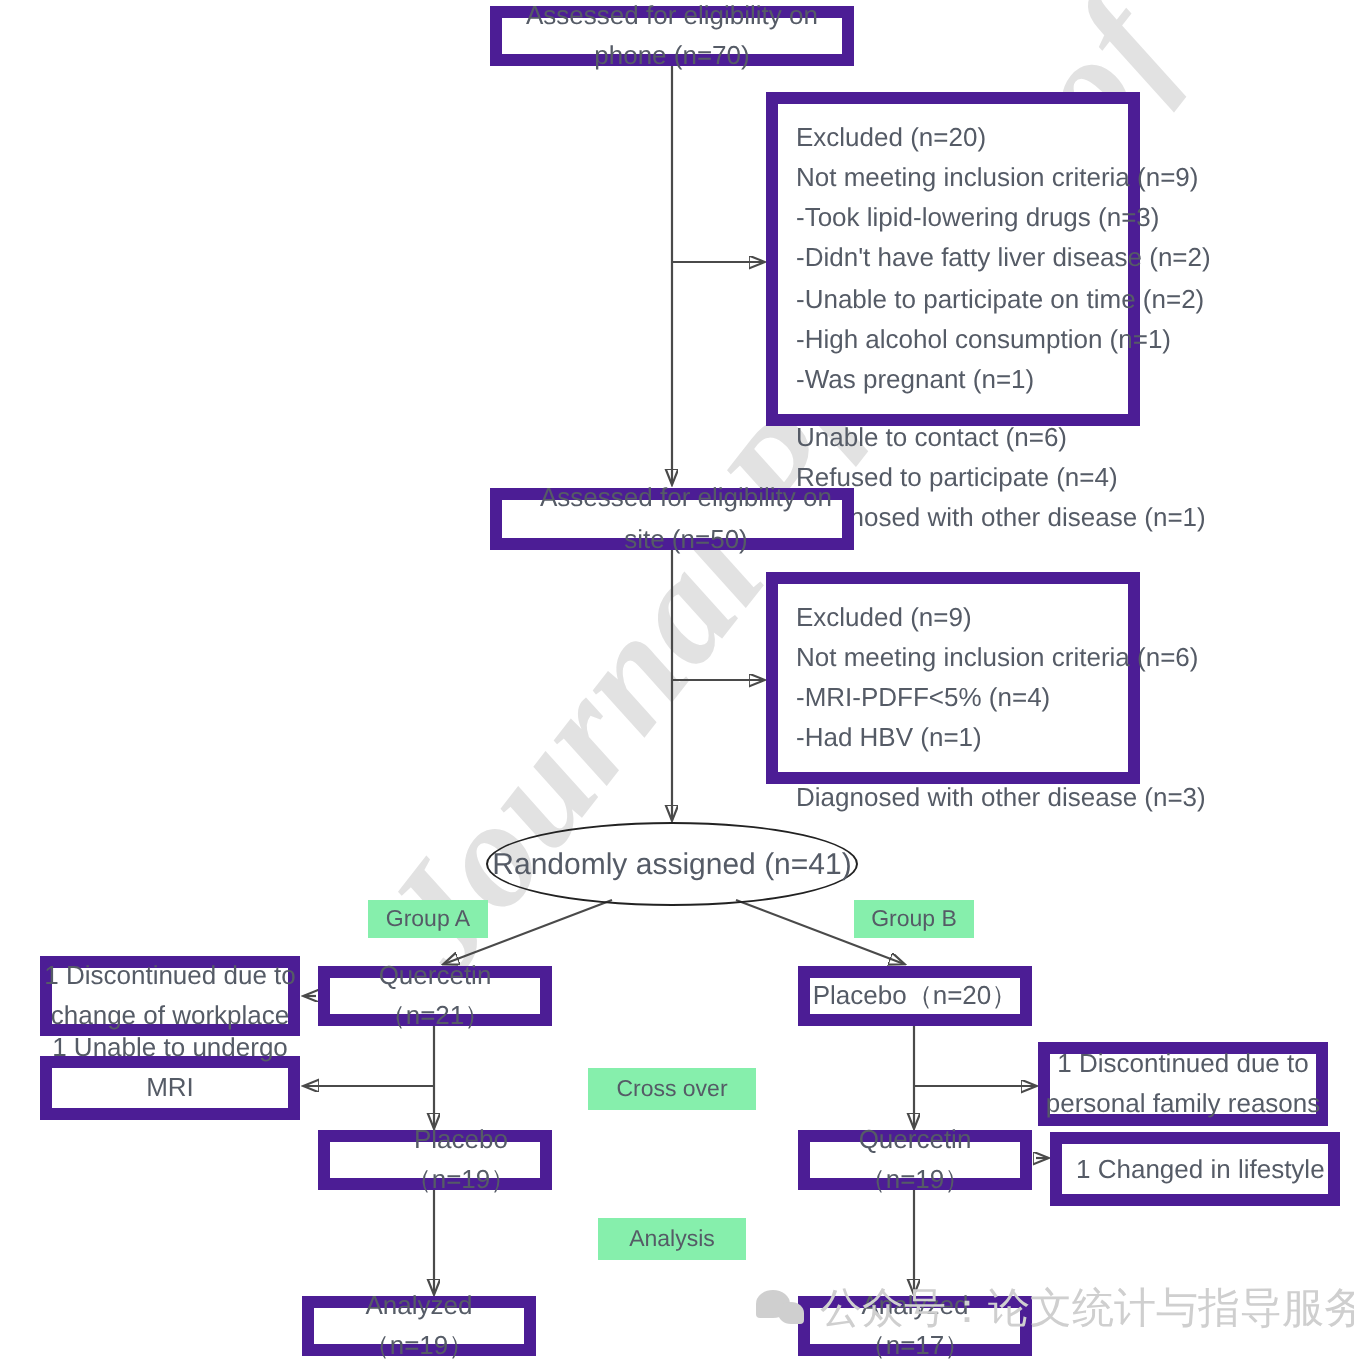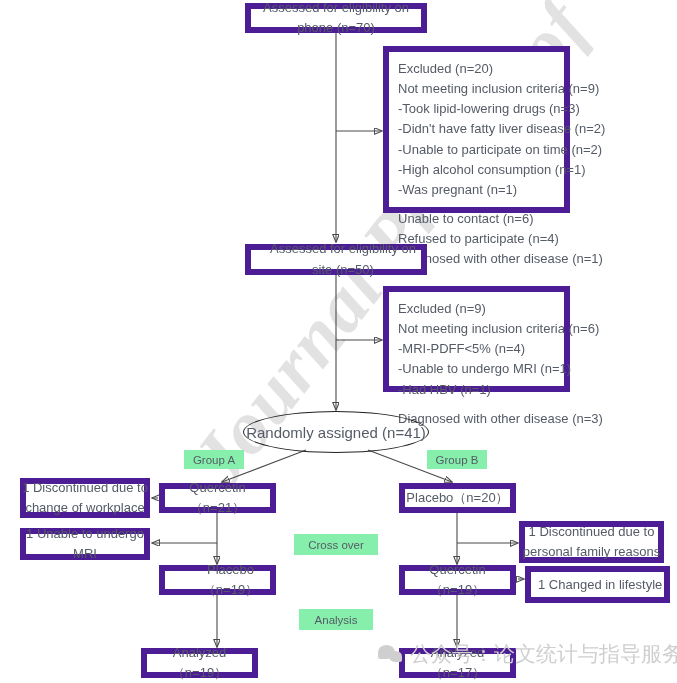--- a/index.html
+++ b/index.html
@@ -199,21 +199,20 @@
   </div>
 
   <div class="node center" style="left:245px; top:244px; width:182px; height:31px;padding-left:14px;">
     <span>Assessed for eligibility on site (n=50)</span>
   </div>
 
   <div class="node leftpad" style="left:383px; top:286px; width:187px; height:106px;">
     <span class="line">Excluded (n=9)</span>
     <span class="line">Not meeting inclusion criteria (n=6)</span>
     <span class="line">-MRI-PDFF&lt;5% (n=4)</span>
-    <span class="line">-Unable to undergo MRI (n=1)</span>
     <span class="line">-Had HBV (n=1)</span>
     <span class="spacer"></span>
     <span class="line">Diagnosed with other disease (n=3)</span>
   </div>
 
   <div class="oval" style="left:243px; top:411px; width:186px; height:42px;">
     <span>Randomly assigned (n=41)</span>
   </div>
 
   <div class="tag" style="left:184px; top:450px; width:60px; height:19px;">
@@ -230,21 +229,21 @@
 
   <div class="node center" style="left:399px; top:483px; width:117px; height:30px;">
     <span>Placebo（n=20）</span>
   </div>
 
   <div class="node center" style="left:20px; top:478px; width:130px; height:40px; flex-direction:column;">
     <span class="line">1 Discontinued due to</span>
     <span class="line">change of workplace</span>
   </div>
 
-  <div class="node center" style="left:20px; top:528px; width:130px; height:32px;">
+  <div class="node center" style="left:20px; top:528px; width:130px; height:32px;align-items:flex-end;">
     <span>1 Unable to undergo MRI</span>
   </div>
 
   <div class="tag" style="left:294px; top:534px; width:84px; height:21px;">
     <span>Cross over</span>
   </div>
 
   <div class="node center" style="left:519px; top:521px; width:145px; height:42px; flex-direction:column;">
     <span class="line">1 Discontinued due to</span>
     <span class="line">personal family reasons</span>
@@ -259,21 +258,21 @@
   </div>
 
   <div class="node leftpad" style="left:525px; top:566px; width:145px; height:37px; padding:4px 7px; line-height:1.35;">
     <span class="line">1 Changed in lifestyle</span>
   </div>
 
   <div class="tag" style="left:299px; top:609px; width:74px; height:21px;">
     <span>Analysis</span>
   </div>
 
-  <div class="node center" style="left:141px; top:648px; width:117px; height:30px;">
+  <div class="node center" style="left:151px; top:648px; width:117px; height:30px;">
     <span>Analyzed（n=19）</span>
   </div>
 
   <div class="node center" style="left:399px; top:648px; width:117px; height:30px;">
     <span>Analyzed（n=17）</span>
   </div>
 
   <div class="wm-bottom">
     <span class="wechat"></span>
     <span>公众号：论文统计与指导服务</span>

